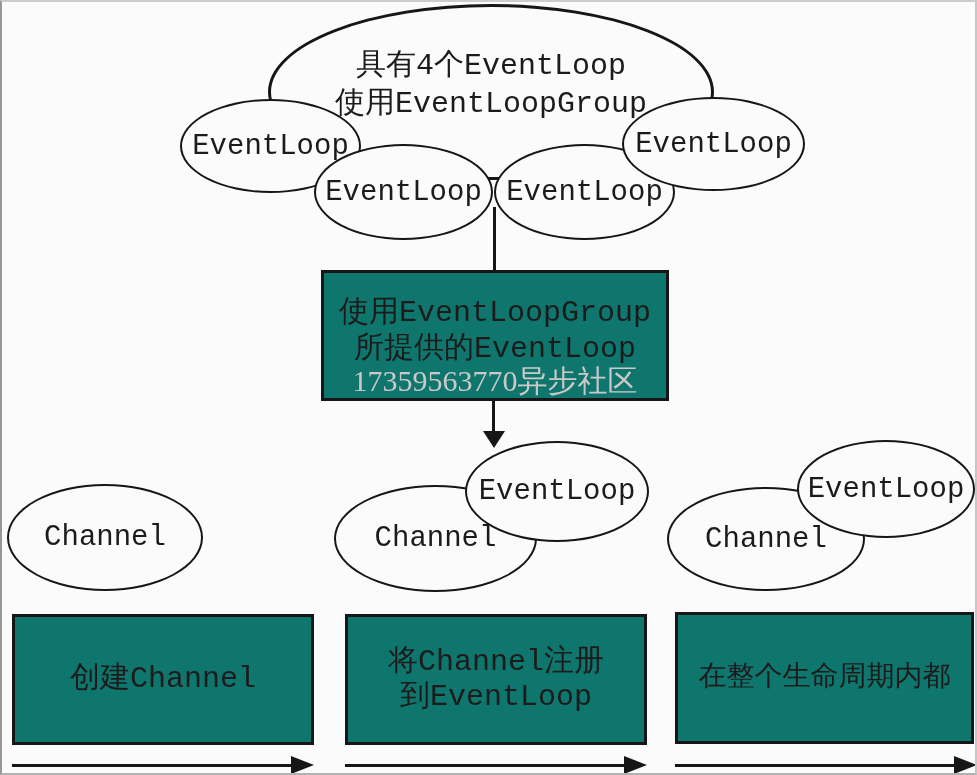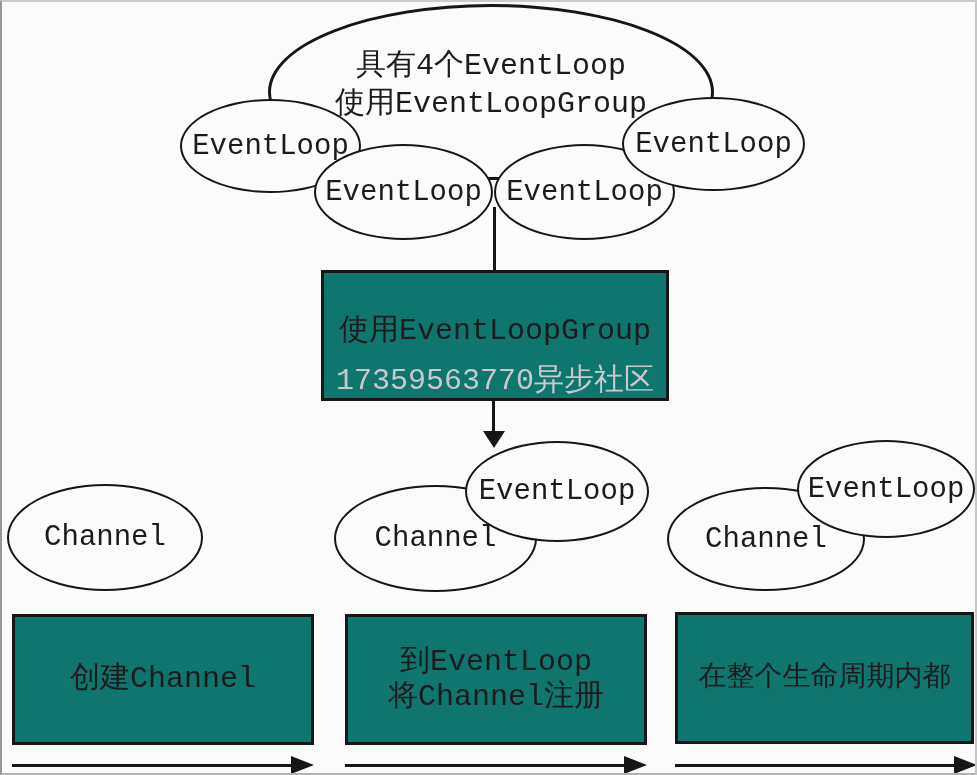--- a/index.html
+++ b/index.html
@@ -56,20 +56,21 @@
     display:flex;flex-direction:column;align-items:center;justify-content:center;
     text-align:center;
   }
   .mid{left:319px;top:268px;width:348px;height:131px;font-size:30px;line-height:36px;padding-bottom:10px;}
   .watermark{
     position:absolute;left:0;right:0;bottom:2px;
     text-align:center;
     font-size:30px;line-height:30px;
     color:#c9c9c9;
     pointer-events:none;
+    font-family:Liberation Serif, serif;
   }
   .r1{left:10px;top:612px;width:302px;height:131px;font-size:30px;line-height:35px;}
   .r2{left:343px;top:612px;width:302px;height:131px;font-size:30px;line-height:35px;}
   .r3{left:673px;top:610px;width:299px;height:132px;font-size:28px;line-height:34px;text-align:center;}
   .hline{position:absolute;height:3px;background:#161616;top:762px;}
   .a1{left:10px;width:280px;}
   .a2{left:343px;width:280px;}
   .a3{left:673px;width:280px;}
   .arrow-head-right{
     position:absolute;top:754px;
@@ -104,20 +105,21 @@
   </div>
   <div class="ellipse e3">
     <span>EventLoop</span>
   </div>
   <div class="ellipse e4">
     <span>EventLoop</span>
   </div>
 
   <div class="box mid">
     <div>使用EventLoopGroup</div>
+    <div>所提供的EventLoop</div>
     <div class="watermark">17359563770异步社区</div>
   </div>
 
   <div class="ellipse c2">
     <span>Channel</span>
   </div>
   <div class="ellipse e5">
     <span>EventLoop</span>
   </div>
 
@@ -132,22 +134,22 @@
     <span>Channel</span>
   </div>
   <div class="ellipse e6">
     <span>EventLoop</span>
   </div>
 
   <div class="box r1">
     <div>创建Channel</div>
   </div>
   <div class="box r2">
+    <div>将Channel注册</div>
     <div>到EventLoop</div>
-    <div>将Channel注册</div>
   </div>
   <div class="box r3">
     <div>在整个生命周期内都</div>
   </div>
 
   <div class="hline a1"></div>
   <div class="arrow-head-right h1"></div>
   <div class="hline a2"></div>
   <div class="arrow-head-right h2"></div>
   <div class="hline a3"></div>

